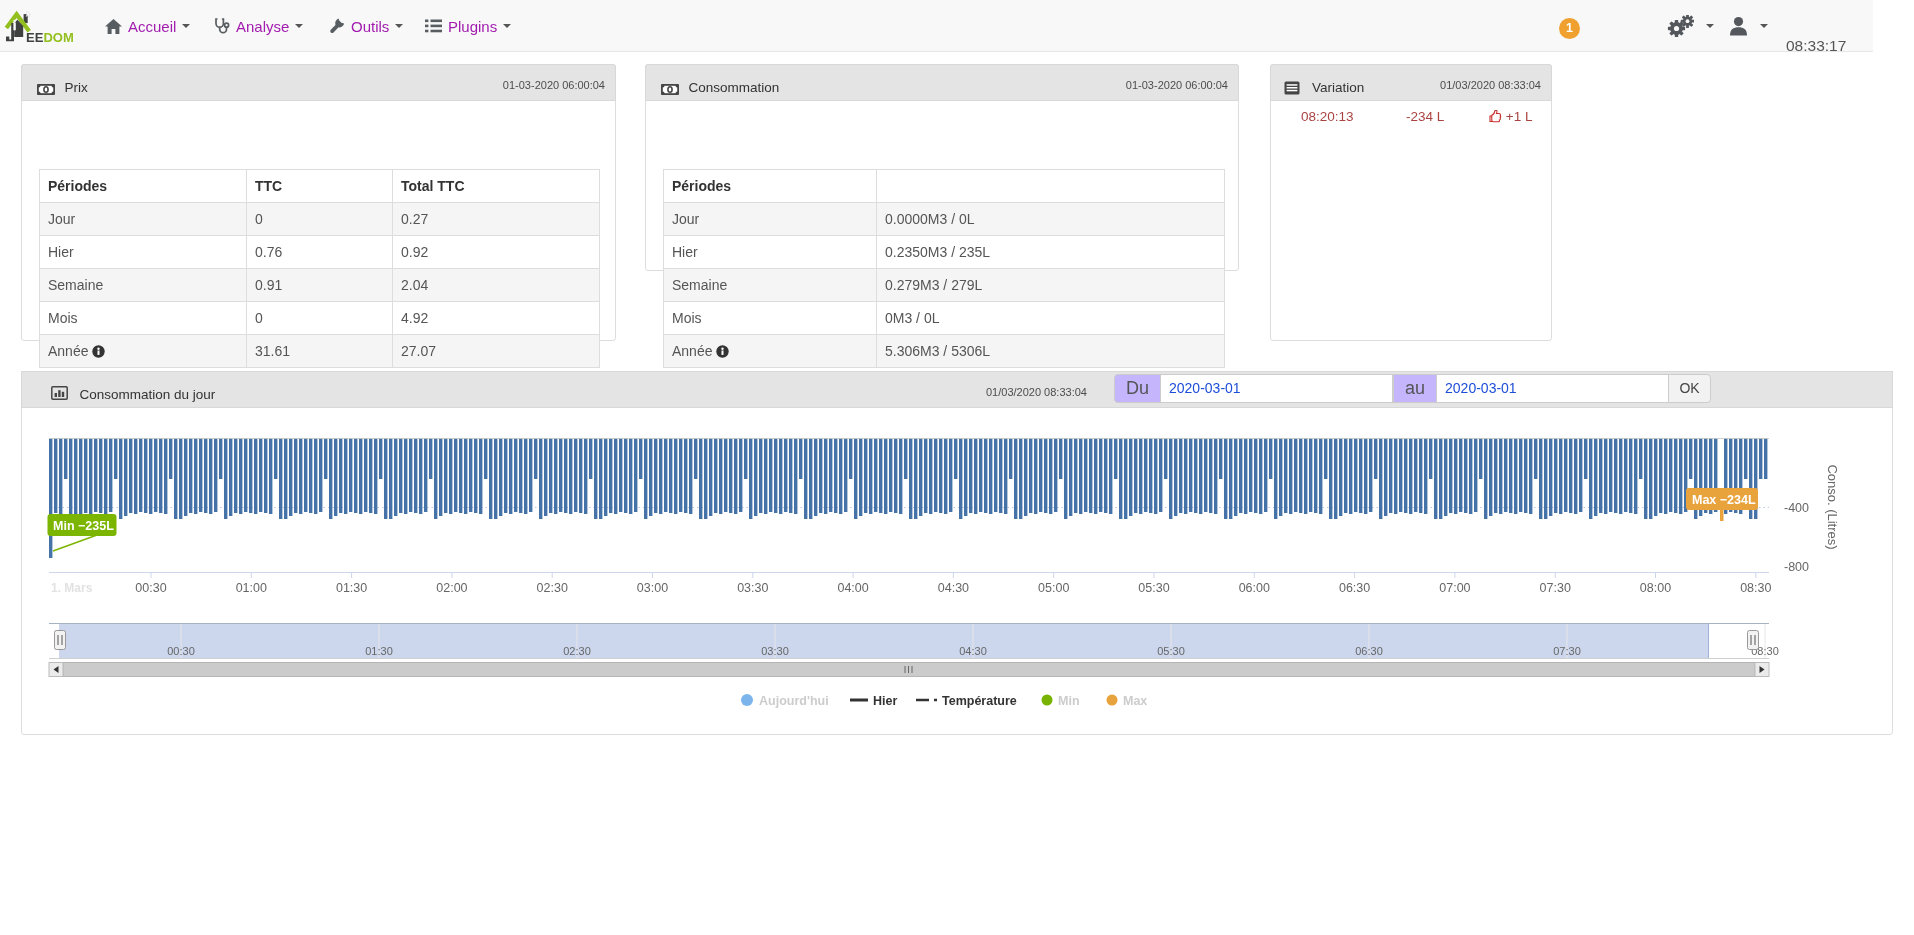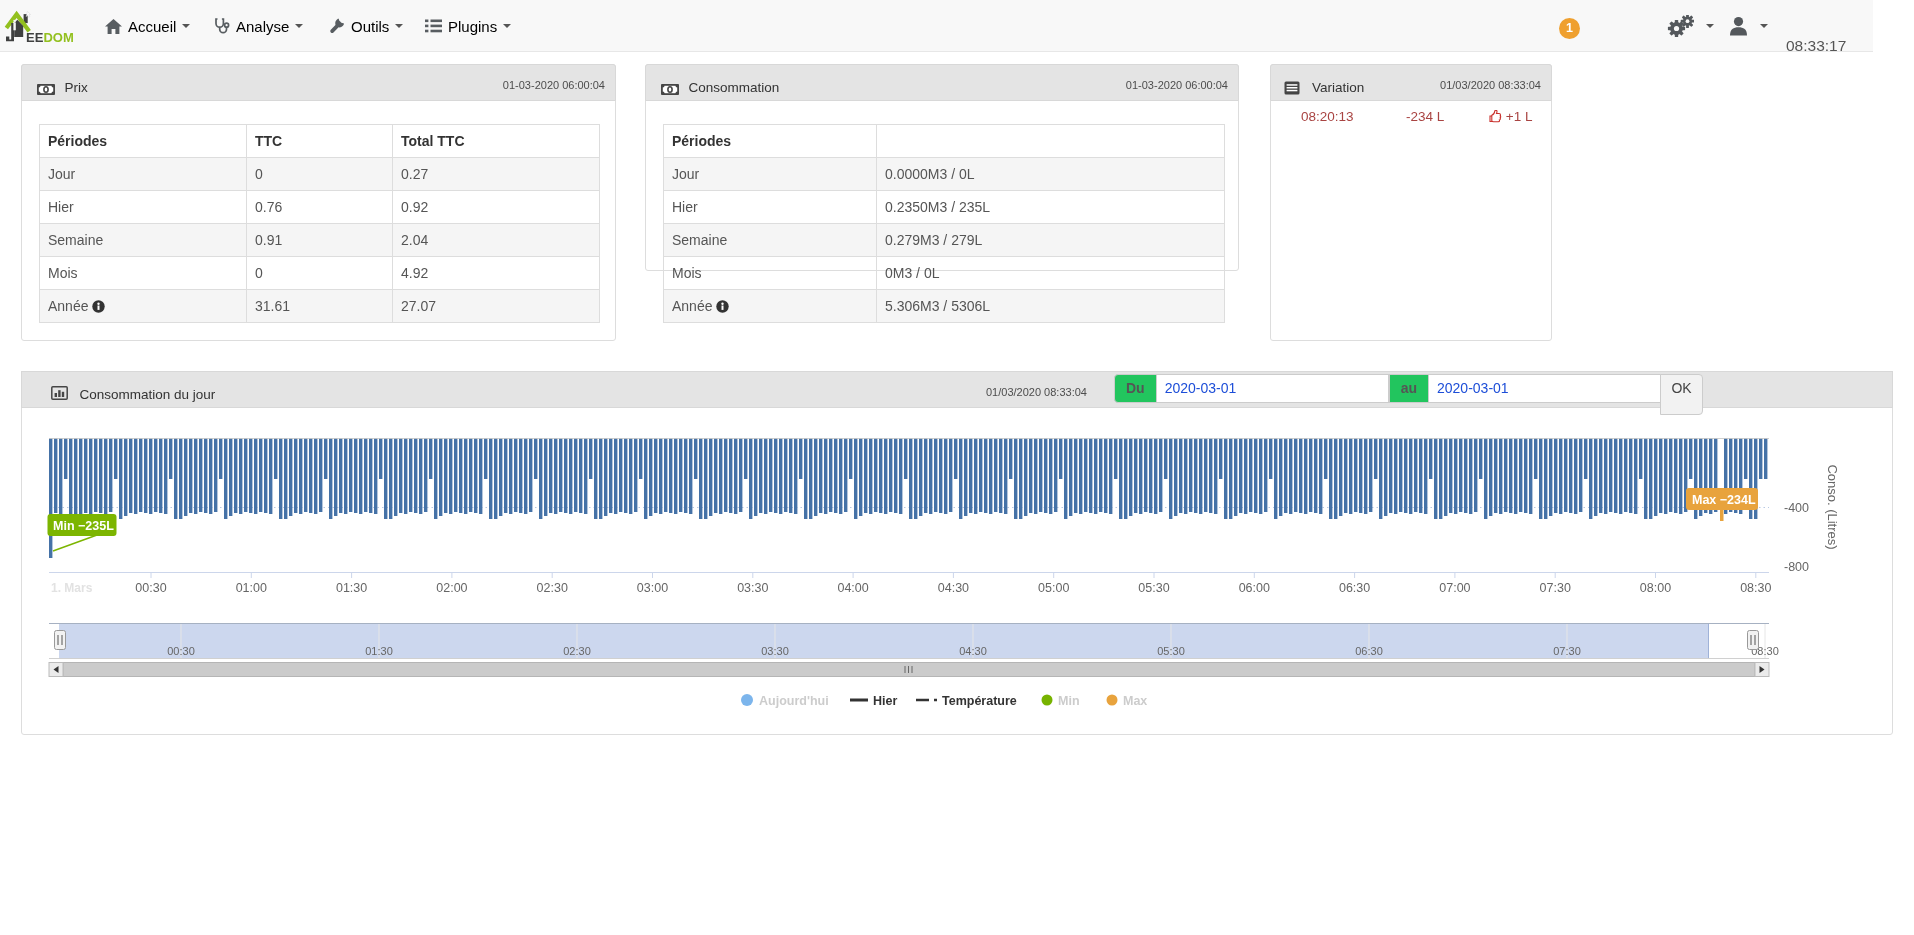--- a/index.html
+++ b/index.html
@@ -1,36 +1,36 @@
 <!DOCTYPE html>
 <html><head>
 <meta charset="utf-8">
 <style>
 * { margin:0; padding:0; box-sizing:border-box; }
 body { width:1914px; height:935px; background:#fff; font-family:"Liberation Sans", sans-serif; position:relative; overflow:hidden; }
 .abs { position:absolute; }
 .navbar { left:0; top:0; width:1873px; height:52px; background:#f8f8f8; border-bottom:1px solid #e7e7e7; }
-.navitem { position:absolute; top:0; height:52px; display:flex; align-items:center; font-size:15px; color:#000000; }
+.navitem { position:absolute; top:0; height:52px; display:flex; align-items:center; font-size:15px; color:#a21caf; }
 .navitem svg { margin-right:6px; }
 .caret { display:inline-block; width:0; height:0; border-top:4px solid #555; border-left:4px solid transparent; border-right:4px solid transparent; margin-left:6px; }
 .badge1 { position:absolute; left:1559px; top:18px; width:21px; height:21px; border-radius:50%; background:#efa02f; color:#fff; font-size:12.5px; font-weight:bold; text-align:center; line-height:21px; }
 .navtime { position:absolute; left:1786px; top:0; height:52px; display:flex; align-items:center; font-size:15.5px; color:#555;margin-top:20px; }
 .panel { position:absolute; background:#fff; border:1px solid #ddd; border-radius:3px; }
 .phead { position:absolute; left:-1px; top:-1px; right:-1px; height:37px; background:#e4e4e4; border:1px solid #d8d8d8; border-radius:3px 3px 0 0;text-align:center; }
 .ptitle { position:absolute; left:42.5px; top:14.5px; font-size:13.5px; color:#333; }
 .picon { position:absolute; left:14.5px; top:16px; }
 .pdate { position:absolute; top:14px; font-size:11px; color:#4d4d4d; }
-table.tbl { position:absolute; border-collapse:collapse; font-size:14px; color:#555; table-layout:fixed; }
+table.tbl { position:absolute; border-collapse:collapse; font-size:14px; color:#555; table-layout:fixed;margin-top:45px; }
 .tbl th, .tbl td { border:1px solid #ddd; height:33px; padding:0 8px; text-align:left; font-weight:normal; vertical-align:middle; }
 .tbl th { color:#333; font-weight:bold; }
 .tbl tr.s td { background:#f5f5f5; }
 .chead { position:absolute; left:-1px; top:-1px; right:-1px; height:37px; background:#e4e4e4; border:1px solid #d8d8d8; }
-.addon { display:inline-block; height:29px; background:#22c55e; border:1px solid #ccc; color:#555; font-size:14px; line-height:27px; padding:0 11px; vertical-align:top;font-weight:bold; }
+.addon { display:inline-block; height:29px; background:#c4b5fd; border:1px solid #ccc; color:#555; font-size:18px; line-height:27px; padding:0 11px; vertical-align:top; }
 .dinput { display:inline-block; height:29px; background:#fff; border:1px solid #ccc; color:#1d4ed8; font-size:14px; line-height:27px; padding:0 8px; vertical-align:top; margin-left:-1px; }
-.okbtn { display:inline-block; height:41px; background:#f2f2f2; border:1px solid #ccc; color:#444; font-size:14px; line-height:27px; width:43px; text-align:center; vertical-align:top; margin-left:-1px; border-radius:0 4px 4px 0; }
+.okbtn { display:inline-block; height:29px; background:#f2f2f2; border:1px solid #ccc; color:#444; font-size:14px; line-height:27px; width:43px; text-align:center; vertical-align:top; margin-left:-1px; border-radius:0 4px 4px 0; }
 </style>
 </head>
 <body>
 
 <div class="abs navbar"></div>
 <div class="abs" style="left:0; top:0;">
 <svg width="80" height="46" viewBox="0 0 80 46">
 <rect x="23.6" y="14.1" width="4.1" height="9" fill="#3f4040"></rect>
 <path d="M27.4 11.4 l3.2 3.1 -1.9 0.2 1.2 1.9 -1.3 0.7 -1.1-1.9 -1.4 1.4 Z" fill="#fdfdfd" stroke="#cccccc" stroke-width="0.4"></path>
 <path d="M16.6 10.8 L30.9 30.0 L27.5 32.6 L16.6 18.0 L8.0 29.3 L4.7 26.7 Z" fill="#93c01f"></path>

